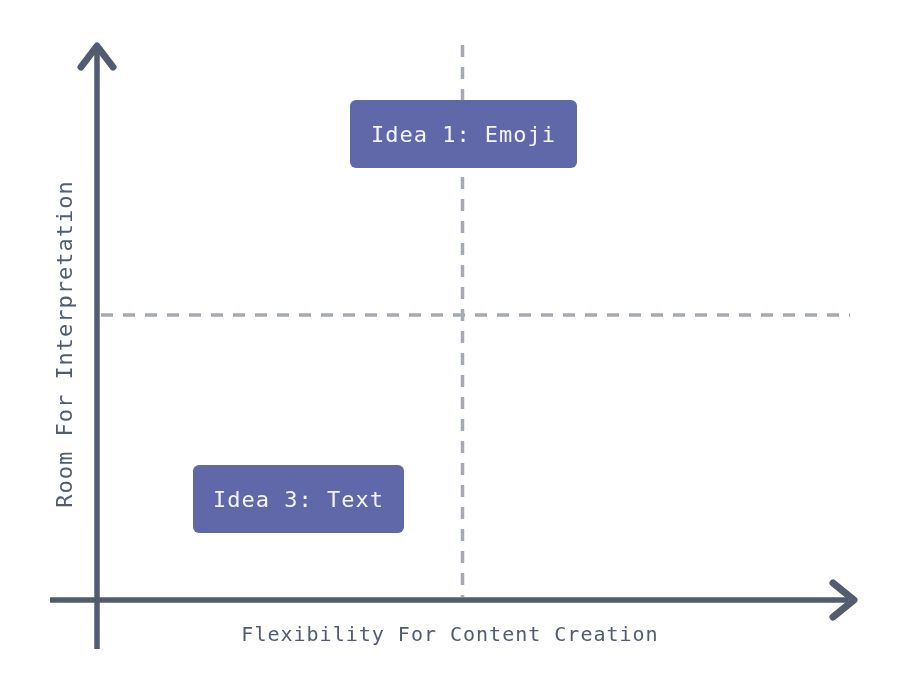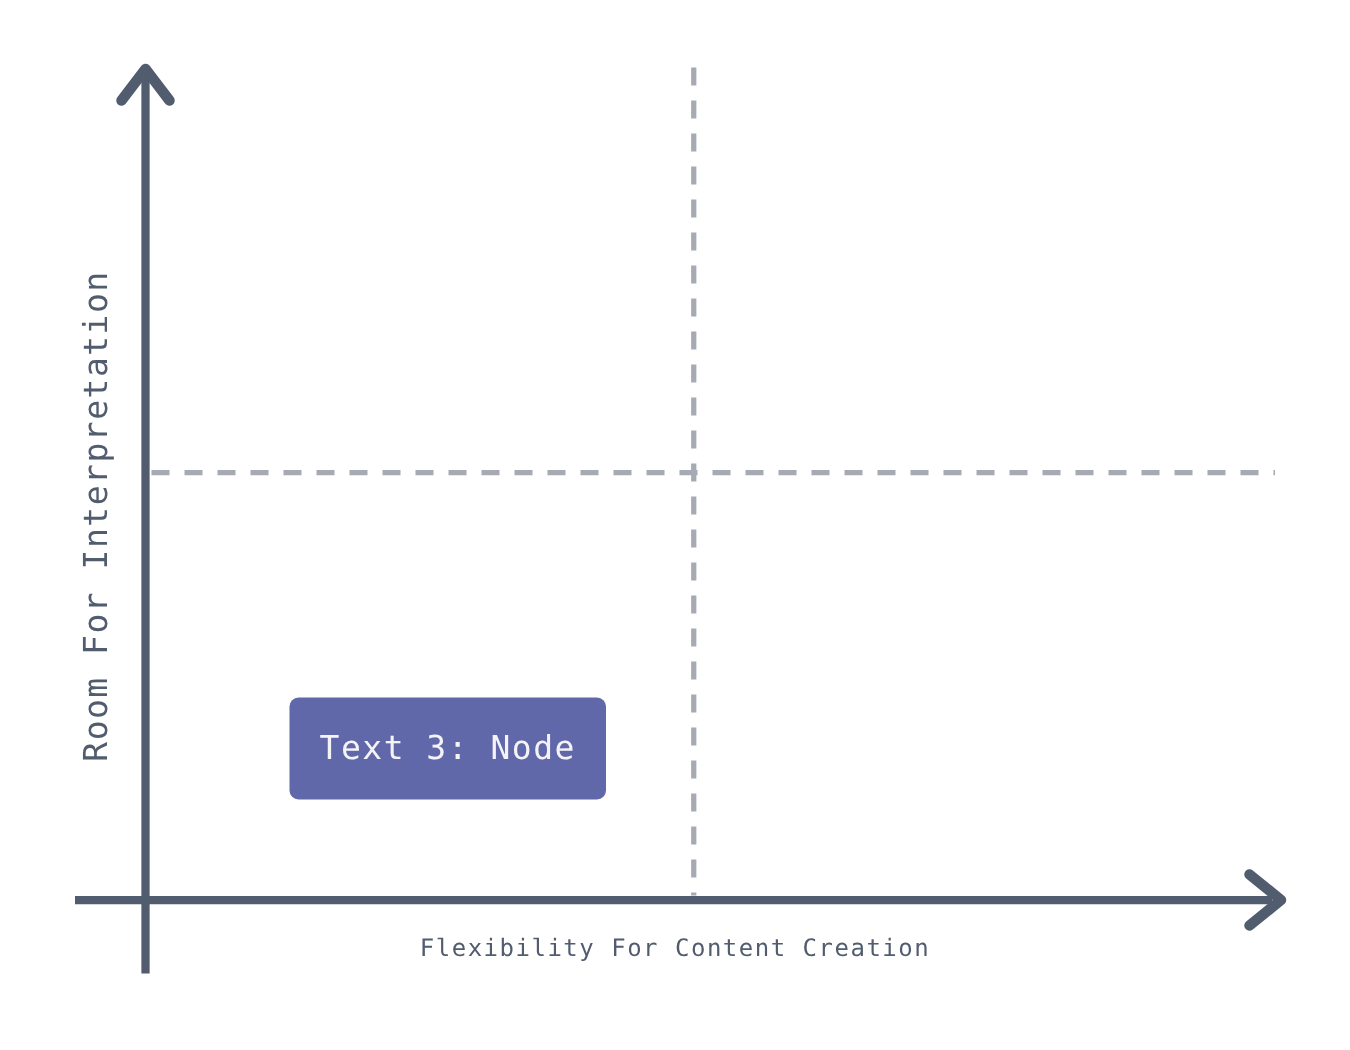--- a/index.html
+++ b/index.html
@@ -54,21 +54,21 @@
   .node-idea1 { left: 350px; top: 100px; width: 227px; height: 68px; }
   .node-idea2 { left: 590px; top: 283px; width: 210px; height: 66px; }
   .node-idea3 { left: 193px; top: 465px; width: 211px; height: 68px; }
   .x-axis-label {
     position: absolute;
     left: 0;
     right: 0;
     top: 622px;
     text-align: center;
     color: var(--axis, #515c6e);
-    font-size: 16px;
+    font-size: 20px;
     letter-spacing: 1px;
   }
   .y-axis-label {
     position: absolute;
     left: -135px;
     top: 331px;
     width: 400px;
     height: 26px;
     line-height: 26px;
     text-align: center;
@@ -88,23 +88,26 @@
     <line class="grid-stroke" x1="462.5" y1="45" x2="462.5" y2="597"></line>
     <line class="grid-stroke" x1="101" y1="315" x2="850" y2="315"></line>
 
     <line class="axis-stroke" x1="97" y1="649" x2="97" y2="50"></line>
     <polyline class="arrowhead-stroke" points="81,67 97,46 113,67"></polyline>
 
     <line class="axis-stroke" x1="50" y1="600" x2="848" y2="600"></line>
     <polyline class="arrowhead-stroke" points="833,583 854,600 833,617"></polyline>
   </svg>
 
+  <div class="node node-idea1">
+    <span>Idea 1: Emoji</span>
+  </div>
 
 
   <div class="node node-idea3">
-    <span>Text 3: Node</span>
+    <span>Idea 3: Text</span>
   </div>
 
   <div class="y-axis-label">Room For Interpretation</div>
 
   <div class="x-axis-label">Flexibility For Content Creation</div>
 
 </div>
 
 </body></html>

